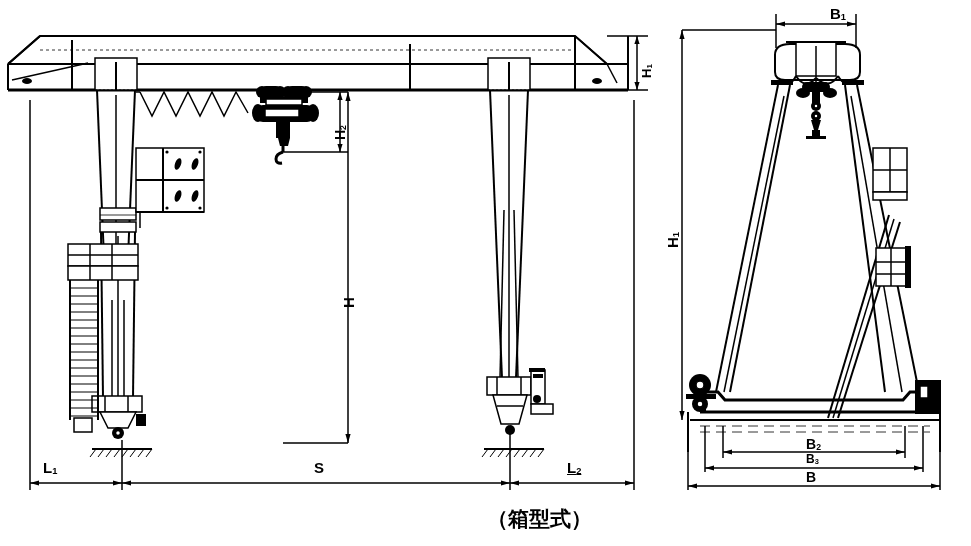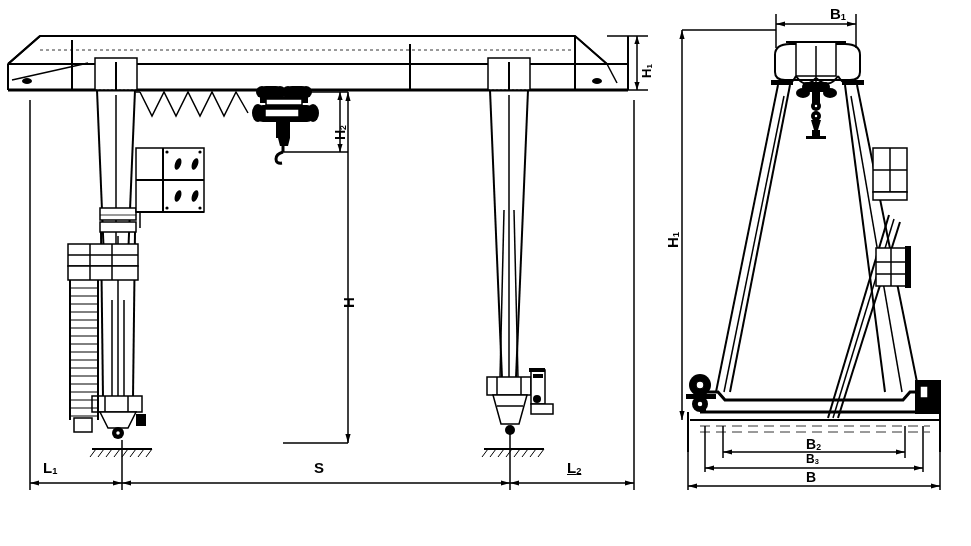--- a/index.html
+++ b/index.html
@@ -428,14 +428,15 @@
 </div>
 
 <div class="dimlabel" style="left:806px; top:453px; font-size:12px;">
   <span>B</span><sub>3</sub>
 </div>
 
 <div class="dimlabel" style="left:806px; top:470px; font-size:14px;">
   <span>B</span><sub></sub>
 </div>
 
+<div class="caption" style="left:487px; top:505px; font-size:21px;">（箱型式）</div>
 
 </div>
 
 </body></html>

